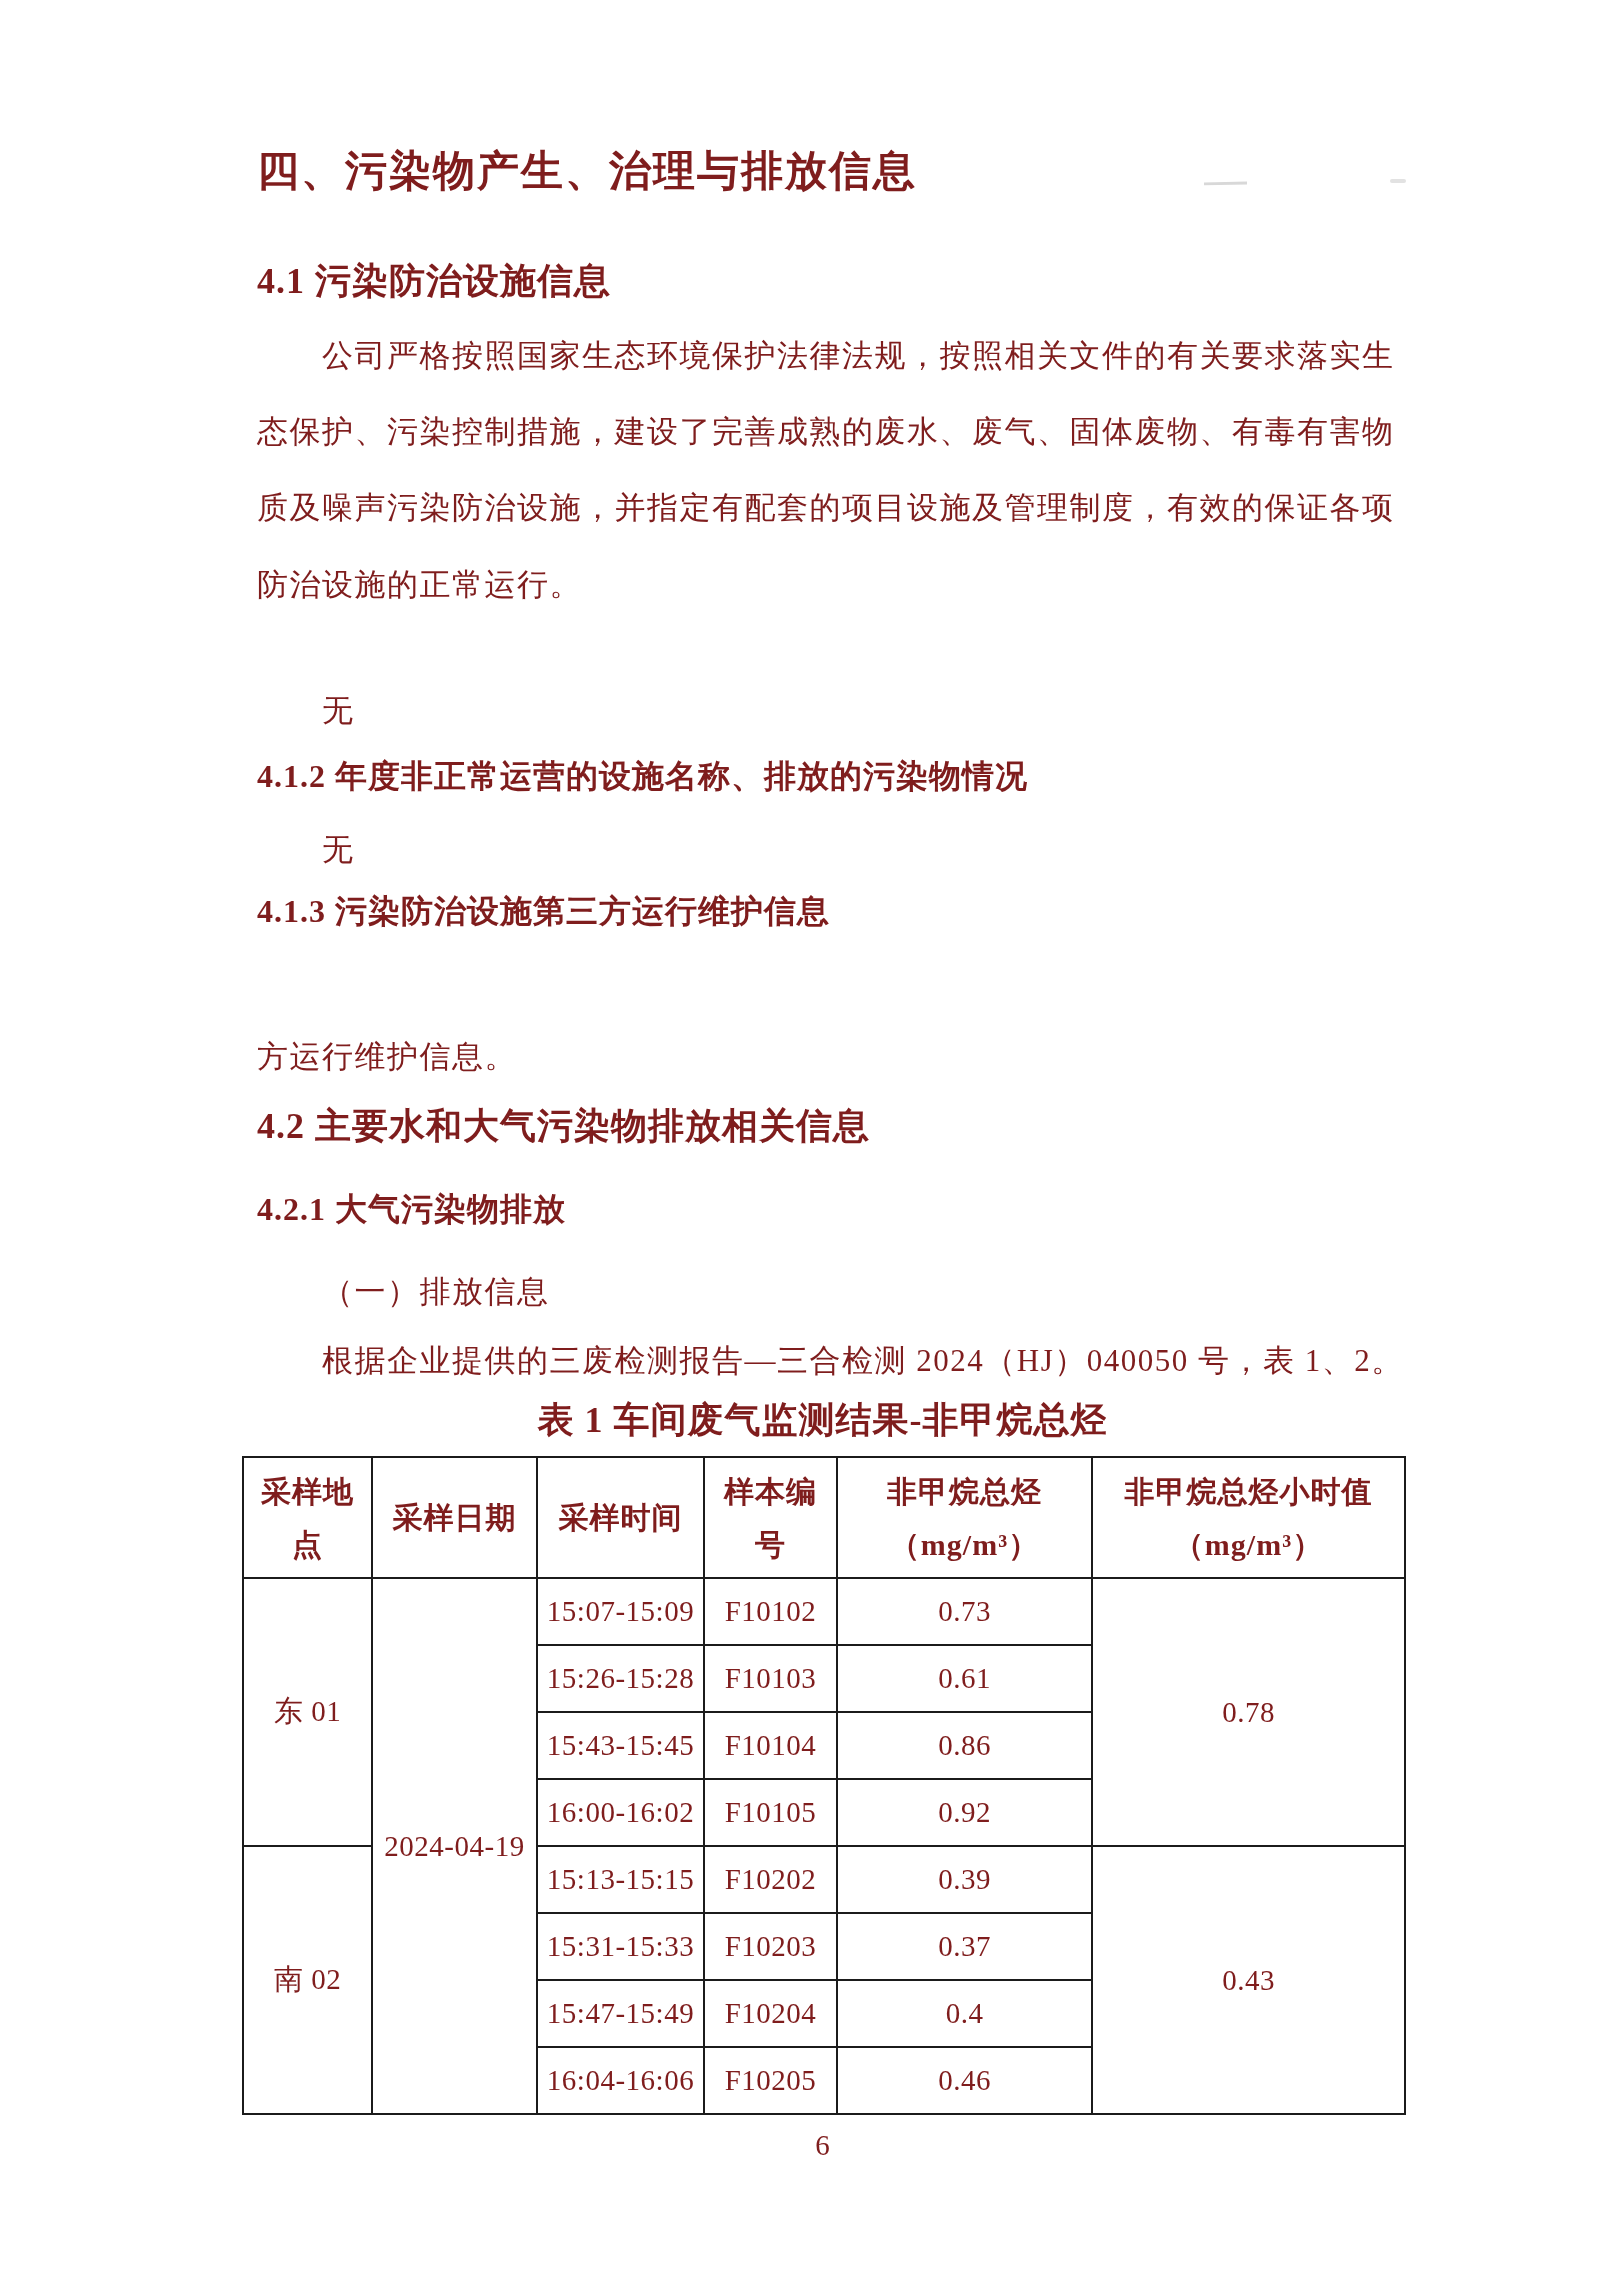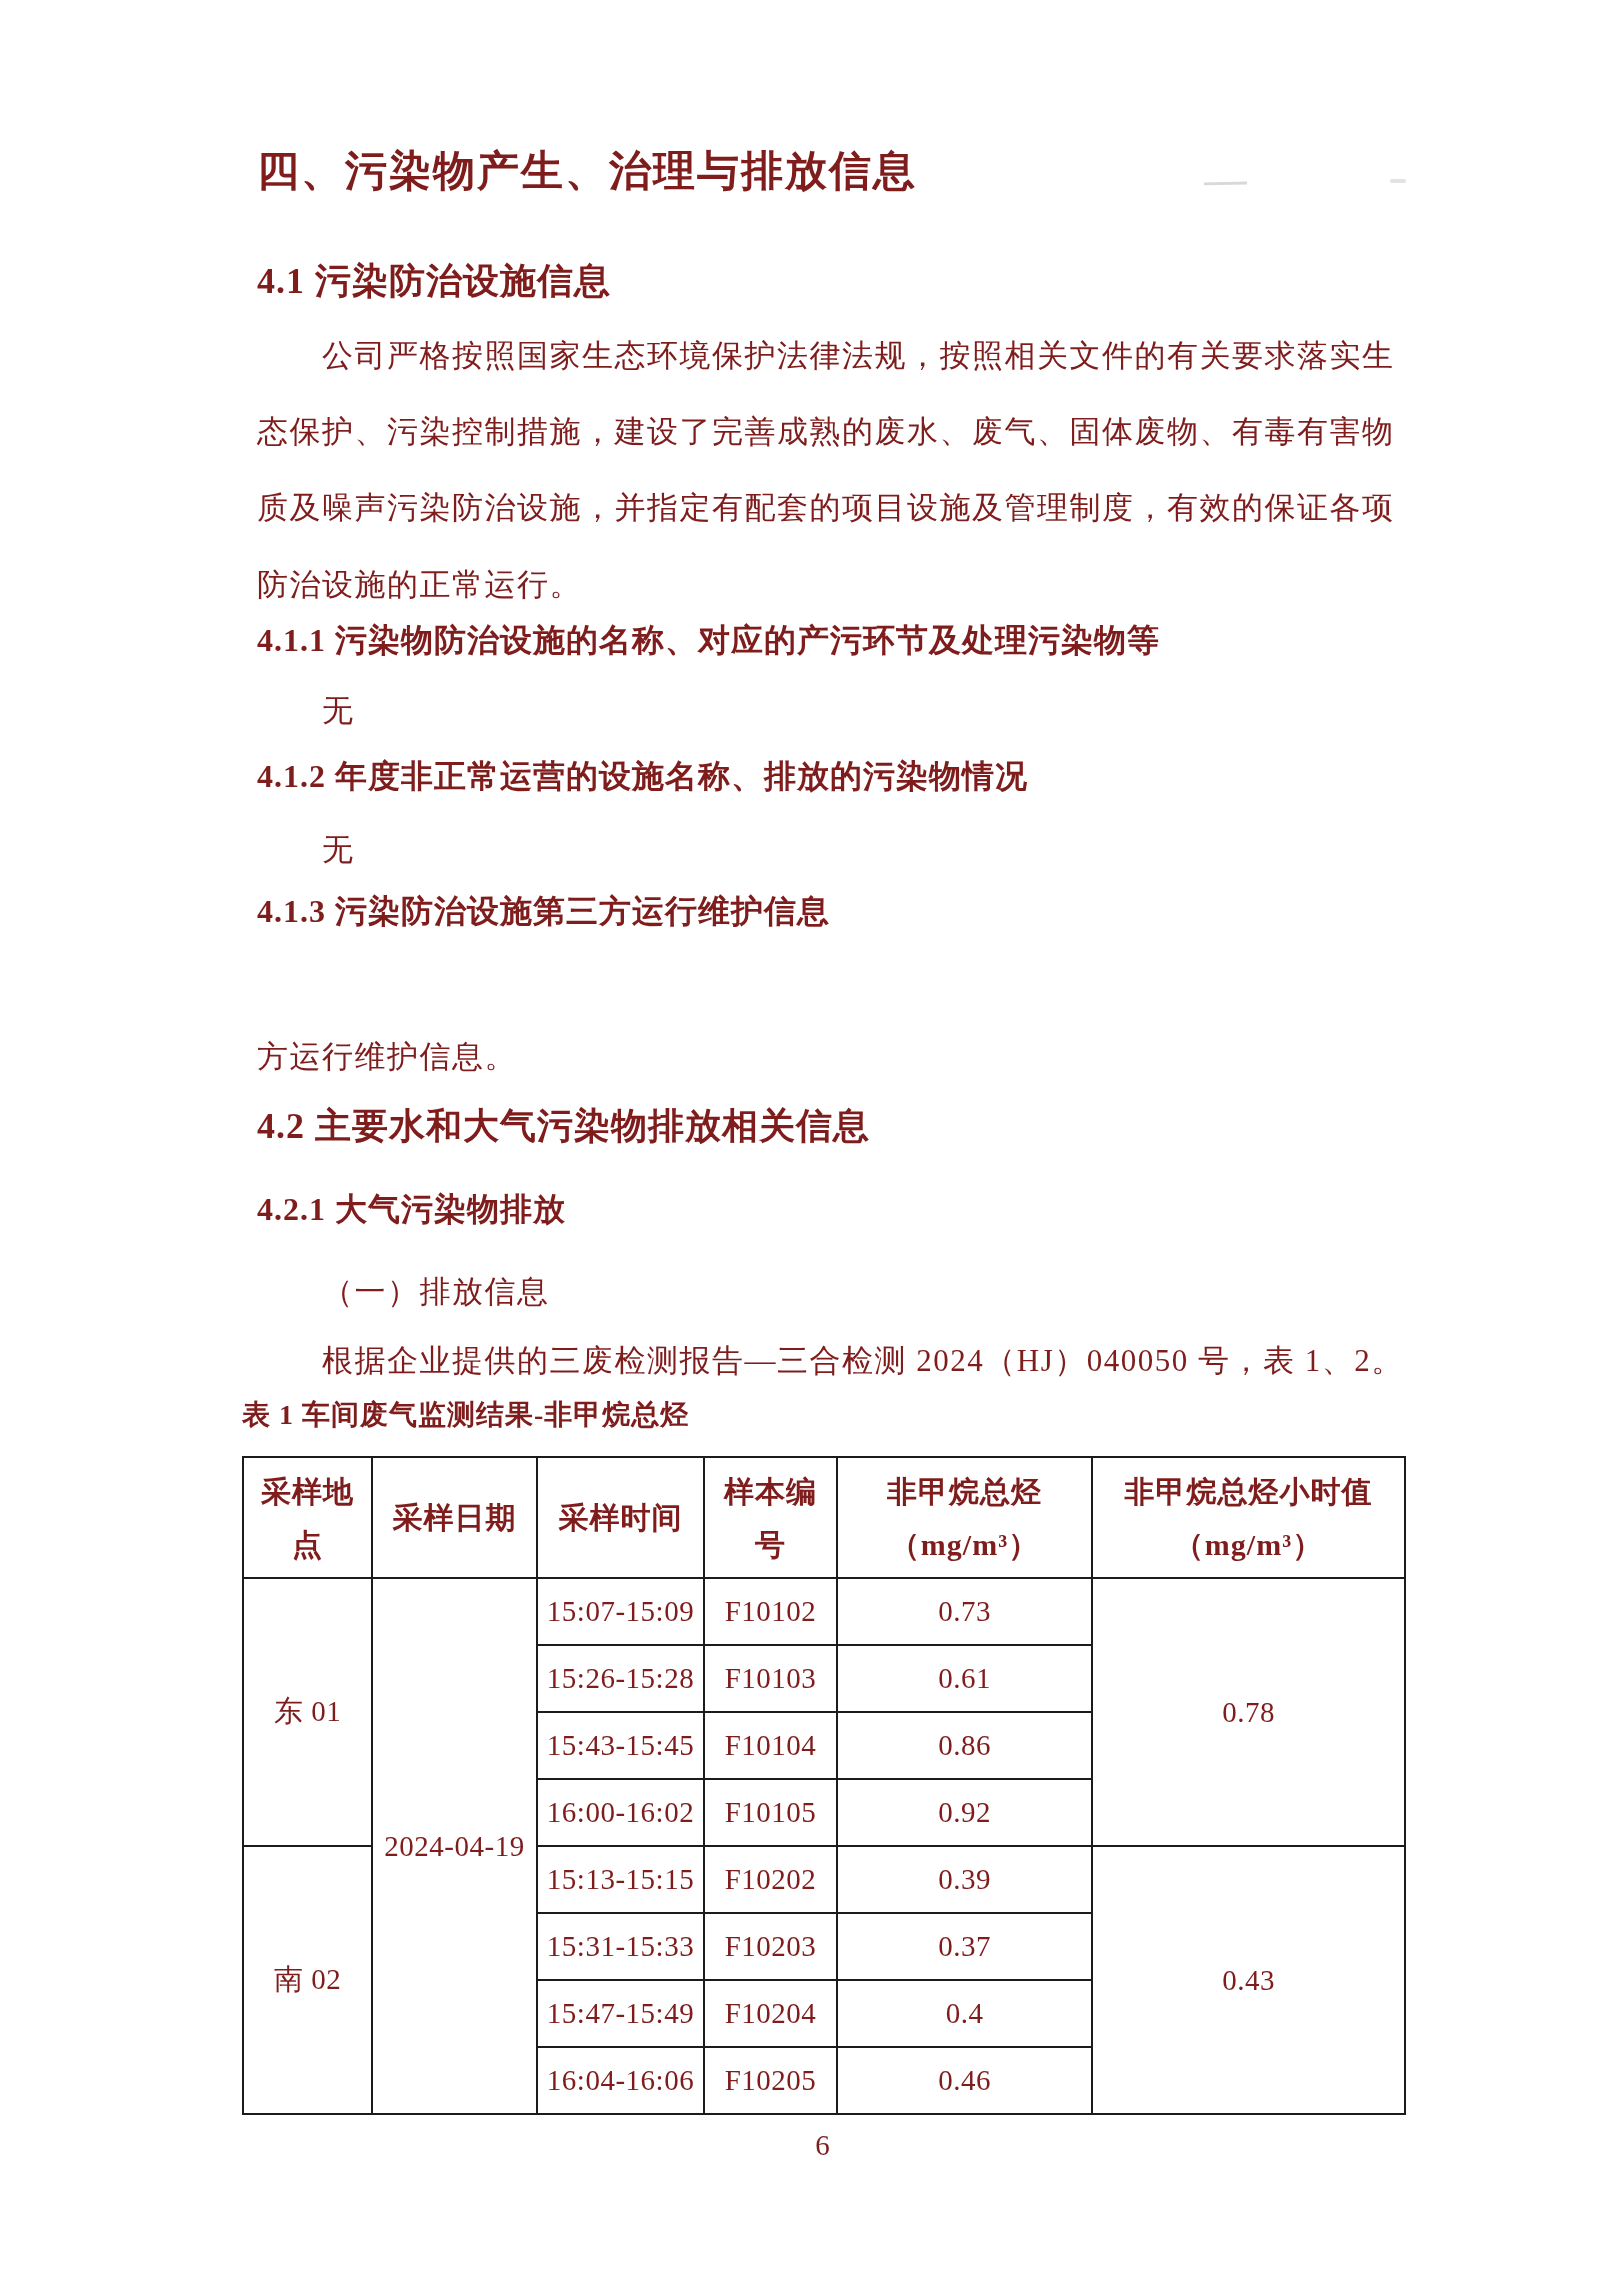--- a/index.html
+++ b/index.html
@@ -43,21 +43,22 @@
     left: 257px;
     font-size: 31px;
     letter-spacing: 1.5px;
     line-height: 76px;
     white-space: nowrap;
   }
   .indent { padding-left: 65px; }
 
   .table-caption {
     left: 242px; top: 1396px; width: 1161px;
-    font-size: 28px; font-weight: bold;
+    text-align: center;
+    font-size: 36px; font-weight: bold;
     letter-spacing: 1px;
   }
 
   table.monitor {
     position: absolute;
     left: 242px; top: 1456px;
     border-collapse: collapse;
     table-layout: fixed;
     width: 1161px;
     padding-left: 18px;
@@ -99,21 +100,20 @@
   <div class="abs artifact-line"></div>
   <div class="abs artifact-dot"></div>
 
   <div class="abs h-major" style="top:257px;">4.1 污染防治设施信息</div>
 
   <div class="abs body-text" style="top:394px;">态保护、污染控制措施，建设了完善成熟的废水、废气、固体废物、有毒有害物</div>
   <div class="abs body-text indent" style="top:318px;">公司严格按照国家生态环境保护法律法规，按照相关文件的有关要求落实生</div>
   <div class="abs body-text" style="top:470px;">质及噪声污染防治设施，并指定有配套的项目设施及管理制度，有效的保证各项</div>
   <div class="abs body-text" style="top:547px;">防治设施的正常运行。</div>
 
-  <div class="abs h-minor" style="top:619px;">4.1.1 污染物防治设施的名称、对应的产污环节及处理污染物等</div>
   <div class="abs body-text indent" style="top:673px;">无</div>
 
   <div class="abs h-minor" style="top:755px;">4.1.2 年度非正常运营的设施名称、排放的污染物情况</div>
   <div class="abs body-text indent" style="top:812px;">无</div>
 
   <div class="abs h-minor" style="top:890px;">4.1.3 污染防治设施第三方运行维护信息</div>
   <div class="abs body-text" style="top:1019px;">方运行维护信息。</div>
 
   <div class="abs h-major" style="top:1102px;">4.2 主要水和大气污染物排放相关信息</div>
 

